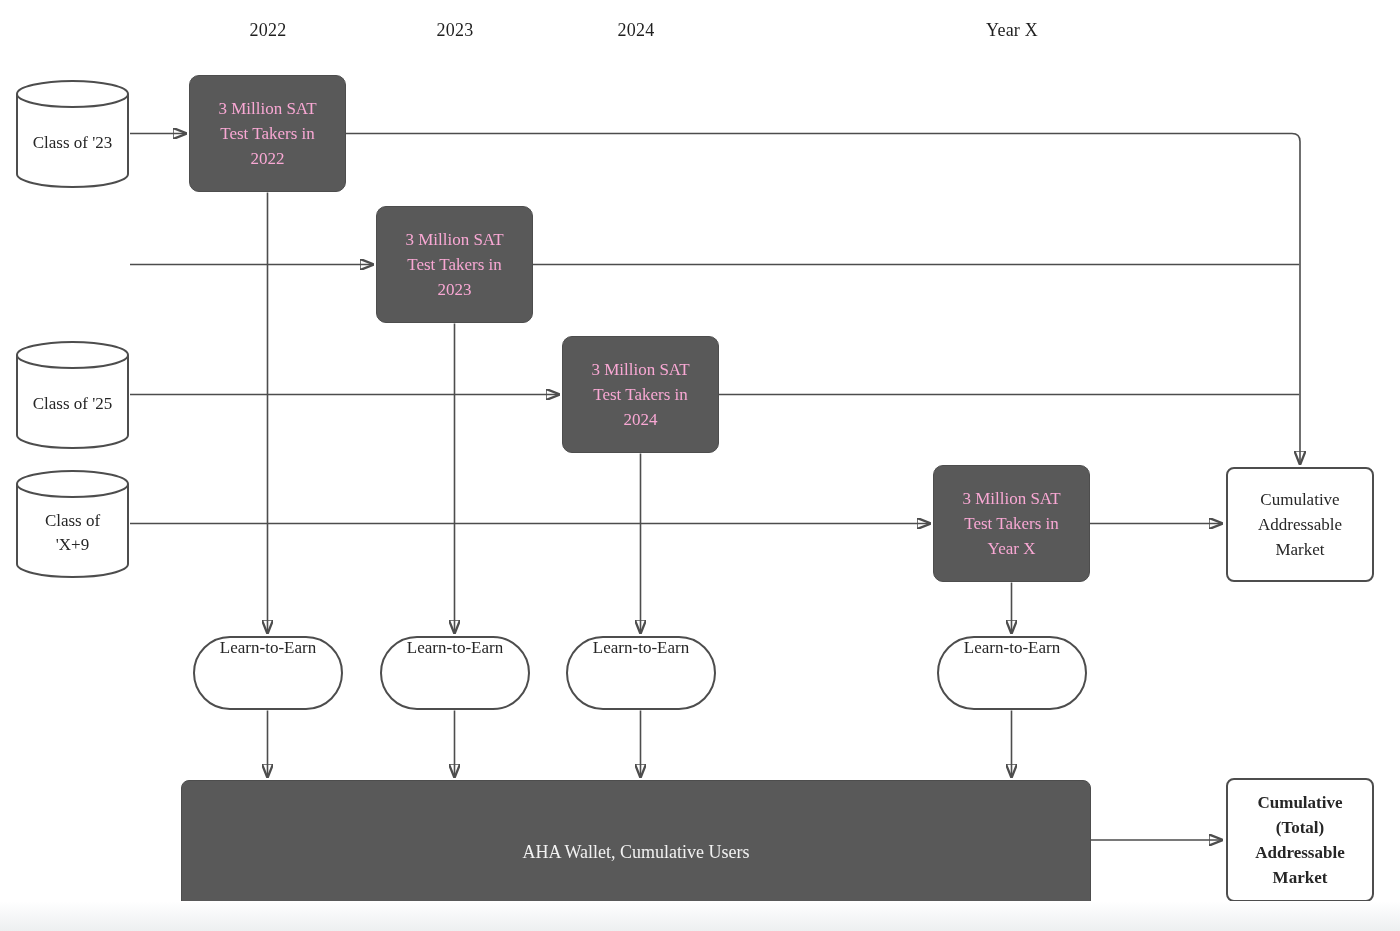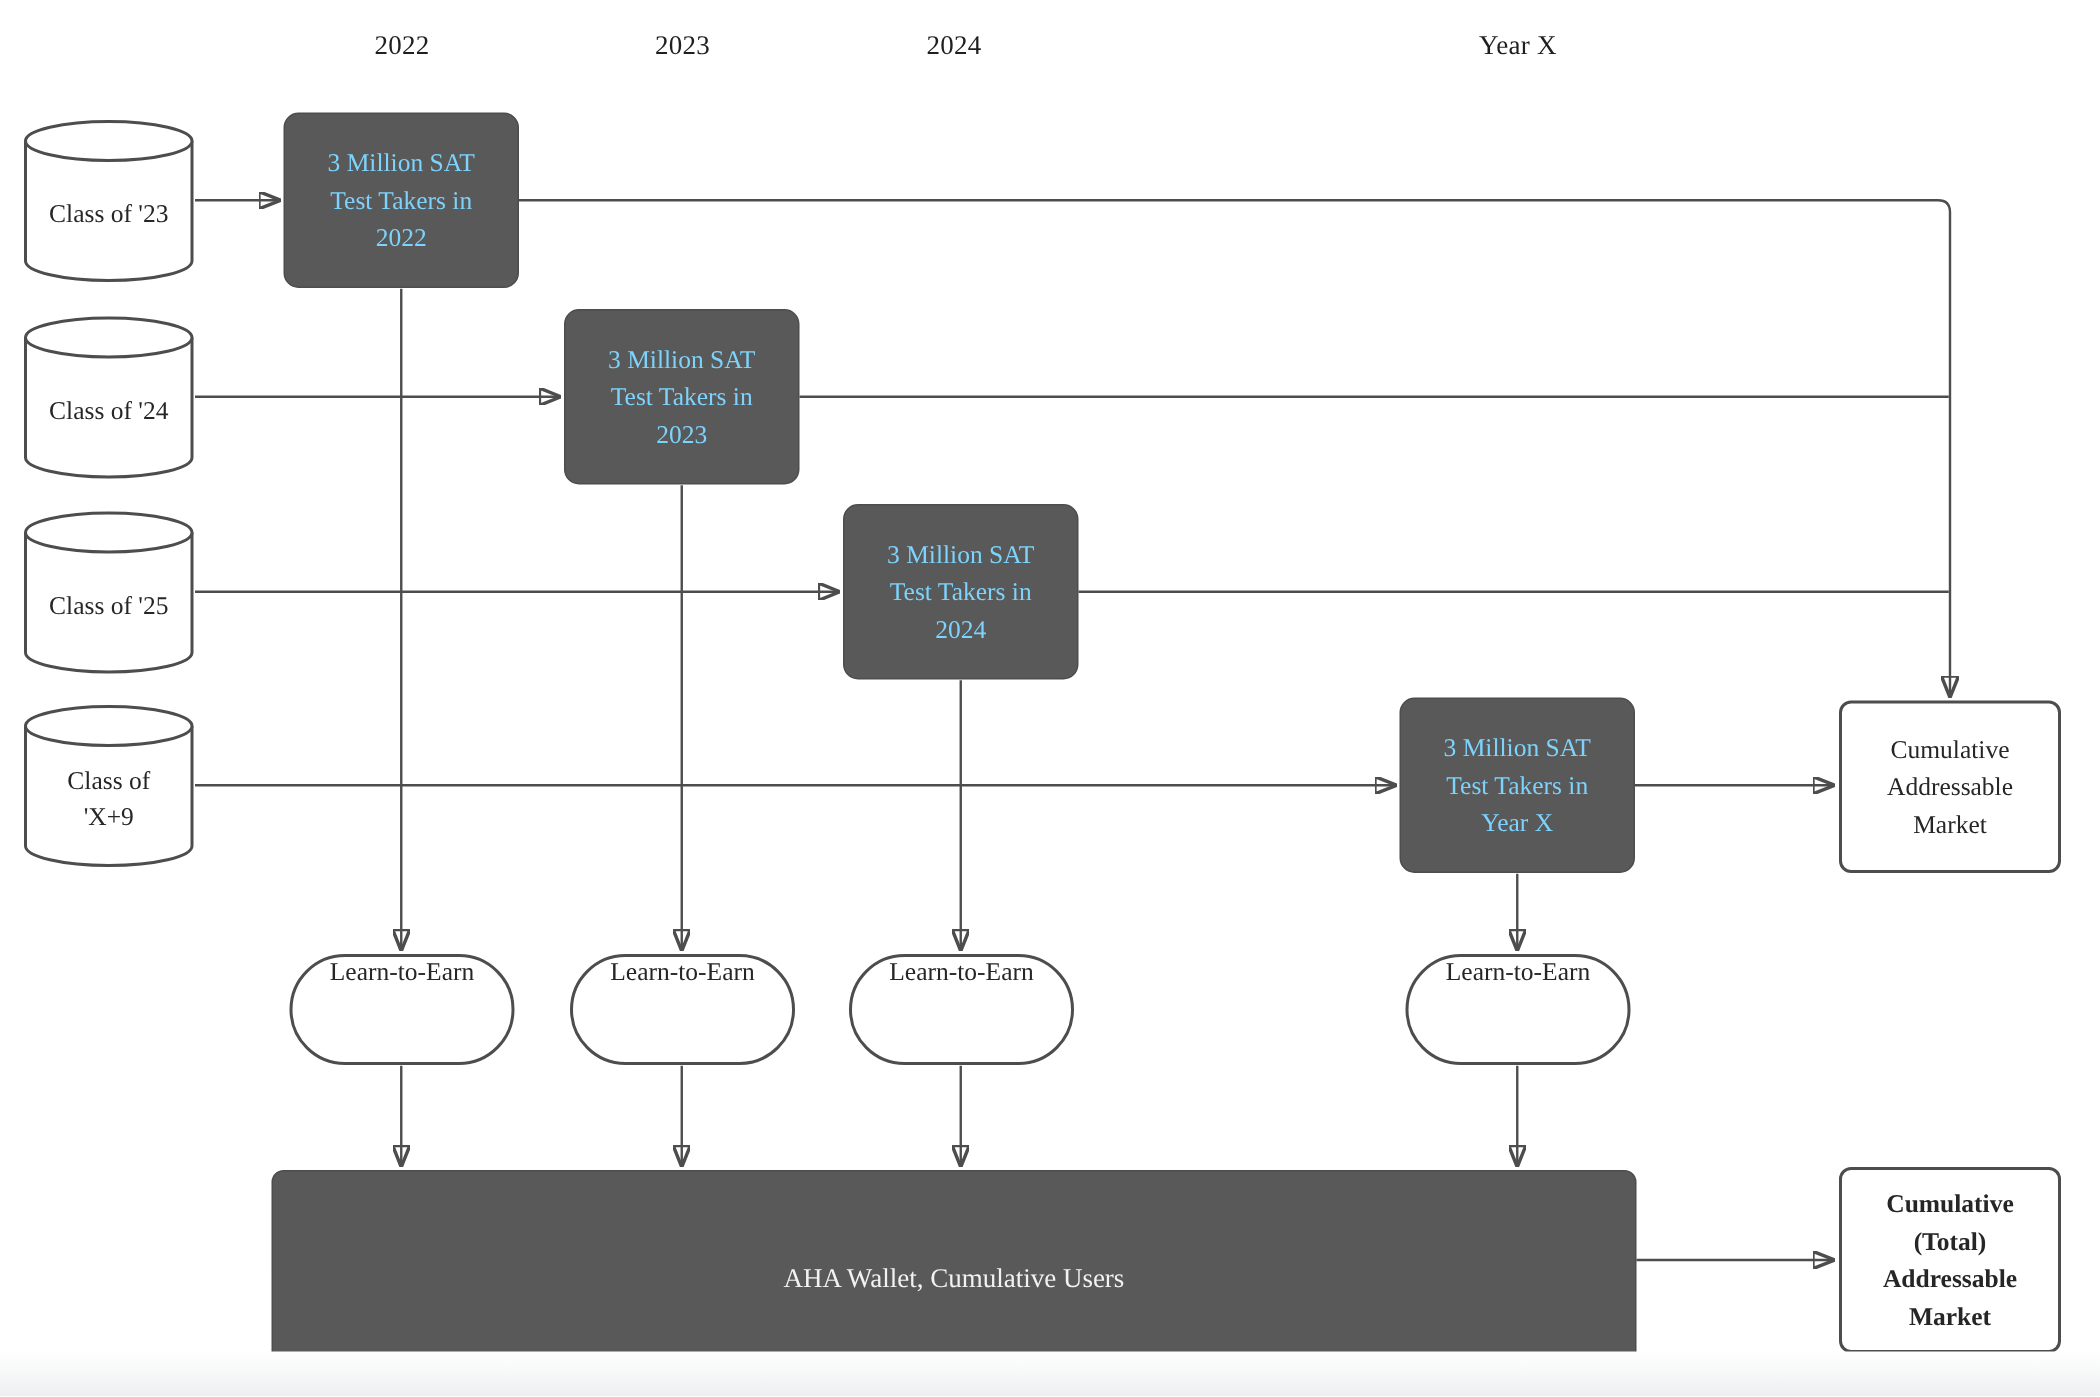--- a/index.html
+++ b/index.html
@@ -29,21 +29,21 @@
     position:absolute;left:0;top:0;width:100%;height:100%;
     display:flex;flex-direction:column;align-items:center;justify-content:center;
     padding-top:18px;box-sizing:border-box;
     font-size:17px;color:#262626;text-align:center;line-height:24px;
   }
 
   .darkbox{
     position:absolute;width:157px;height:117px;border-radius:10px;
     background:#595959;border:1px solid #4d4d4d;box-sizing:border-box;
     display:flex;flex-direction:column;align-items:center;justify-content:center;
-    color:#7dd3fc;font-size:17px;line-height:25px;text-align:center;
+    color:#f9a8d4;font-size:17px;line-height:25px;text-align:center;
   }
   .b1{left:189px;top:75px;} .b2{left:376px;top:206px;}
   .b3{left:562px;top:336px;} .b4{left:933px;top:465px;}
 
   .pill{
     position:absolute;width:150px;height:74px;border-radius:37px;
     background:#ffffff;border:2px solid #4d4d4d;box-sizing:border-box;
     display:flex;align-items:flex-start;justify-content:center;
     font-size:17px;color:#262626;
   }
@@ -110,29 +110,20 @@
 
   <div class="cylinder c1">
     <svg width="115" height="110" viewBox="0 0 115 110">
       <path d="M2,15 v80 a55.5,13 0 0 0 111,0 v-80" fill="#ffffff" stroke="#4d4d4d" stroke-width="2"></path>
       <ellipse cx="57.5" cy="15" rx="55.5" ry="13" fill="#ffffff" stroke="#4d4d4d" stroke-width="2"></ellipse>
     </svg>
     <div class="cyl-label">
       <span class="line">Class of '23</span>
     </div>
   </div>
-  <div class="cylinder c2">
-    <svg width="115" height="110" viewBox="0 0 115 110">
-      <path d="M2,15 v80 a55.5,13 0 0 0 111,0 v-80" fill="#ffffff" stroke="#4d4d4d" stroke-width="2"></path>
-      <ellipse cx="57.5" cy="15" rx="55.5" ry="13" fill="#ffffff" stroke="#4d4d4d" stroke-width="2"></ellipse>
-    </svg>
-    <div class="cyl-label">
-      <span class="line">Class of '24</span>
-    </div>
-  </div>
   <div class="cylinder c3">
     <svg width="115" height="110" viewBox="0 0 115 110">
       <path d="M2,15 v80 a55.5,13 0 0 0 111,0 v-80" fill="#ffffff" stroke="#4d4d4d" stroke-width="2"></path>
       <ellipse cx="57.5" cy="15" rx="55.5" ry="13" fill="#ffffff" stroke="#4d4d4d" stroke-width="2"></ellipse>
     </svg>
     <div class="cyl-label">
       <span class="line">Class of '25</span>
     </div>
   </div>
   <div class="cylinder c4">

